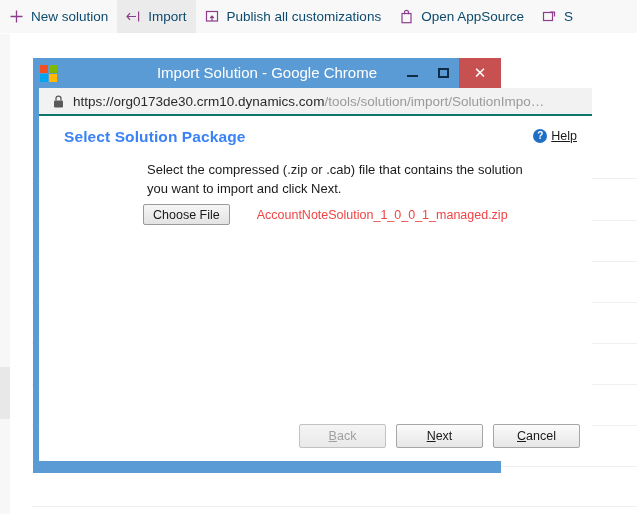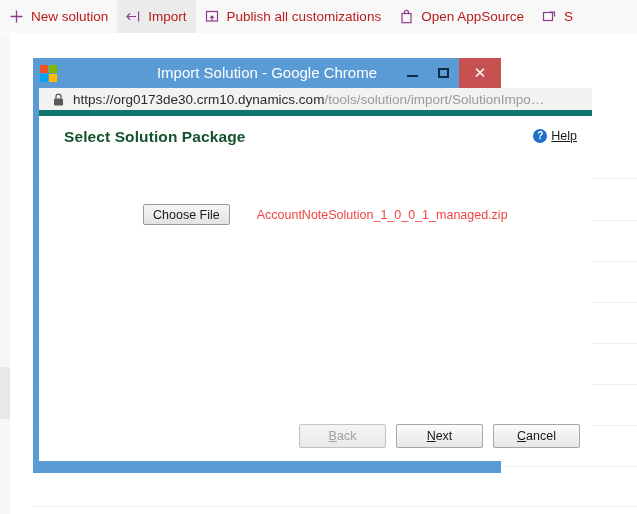--- a/index.html
+++ b/index.html
@@ -48,21 +48,21 @@
     gap: 7px;
     color: #3b3a39;
     font-size: 13.5px;
     cursor: default;
     flex: 0 0 auto;
   }
   .cmd-item.is-active {
     background: #ebebeb;
   }
   .cmd-item .cmd-label {
-    color: #b91c1c;
+    color: #0c4a6e;
     font-size: 13.5px;
     line-height: 14px;
   }
   .cmd-icon {
     width: 15px;
     height: 15px;
     display: flex;
     align-items: center;
     justify-content: center;
     color: #8c3d8c;
@@ -192,21 +192,21 @@
   }
 
   
   .urlbar {
     position: absolute;
     left: 6px;
     top: 30px;
     width: 553px;
     height: 28px;
     background: #f2f2f2;
-    border-bottom: 6px solid #0f766e;
+    border-bottom: 2px solid #0f766e;
     display: flex;
     align-items: center;
     box-sizing: border-box;
   }
   .lock-icon {
     width: 22px;
     display: flex;
     align-items: center;
     justify-content: center;
     margin-left: 8px;
@@ -238,21 +238,21 @@
     left: 0; top: 0;
     width: 553px;
     height: 44px;
   }
   .page-title {
     position: absolute;
     left: 25px;
     top: 12px;
     font-size: 15.5px;
     font-weight: bold;
-    color: #14532d;
+    color: #3b82f6;
     font-family: "Liberation Sans", sans-serif;
     letter-spacing: 0.1px;
   }
   .help-link {
     position: absolute;
     right: 15px;
     top: 13px;
     display: flex;
     align-items: center;
     gap: 4px;
@@ -466,20 +466,21 @@
     <div class="popup-page">
 
       <div class="page-head">
         <div class="page-title">Select Solution Package</div>
         <div class="help-link">
           <span class="help-icon">?</span>
           <span class="help-text">Help</span>
         </div>
       </div>
 
+      <div class="instructions">Select the compressed (.zip or .cab) file that contains the solution you want to import and click Next.</div>
 
       <div class="file-row">
         <div class="choose-file-btn">Choose File</div>
         <div class="file-name">AccountNoteSolution_1_0_0_1_managed.zip</div>
       </div>
 
       <div class="dialog-footer">
         <div class="dlg-btn disabled">
             <span class="accel">B</span>
             <span>ack</span>

